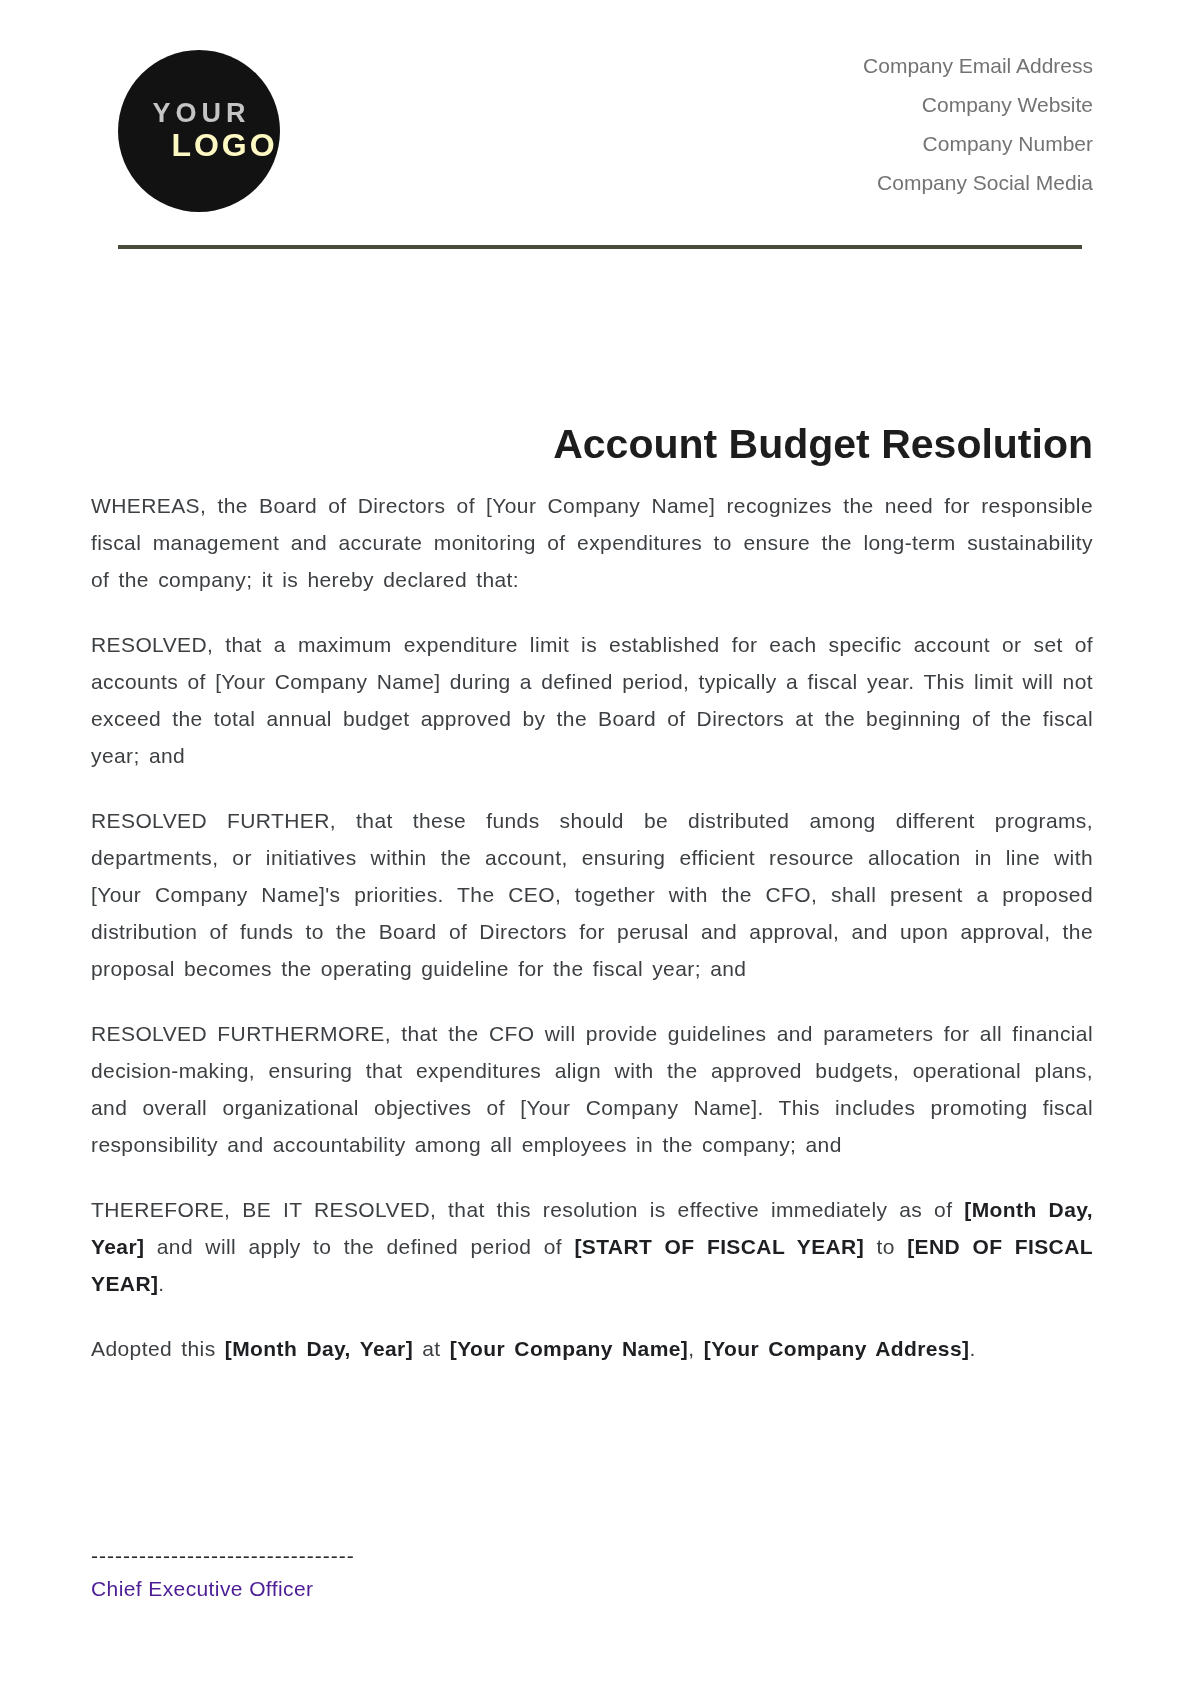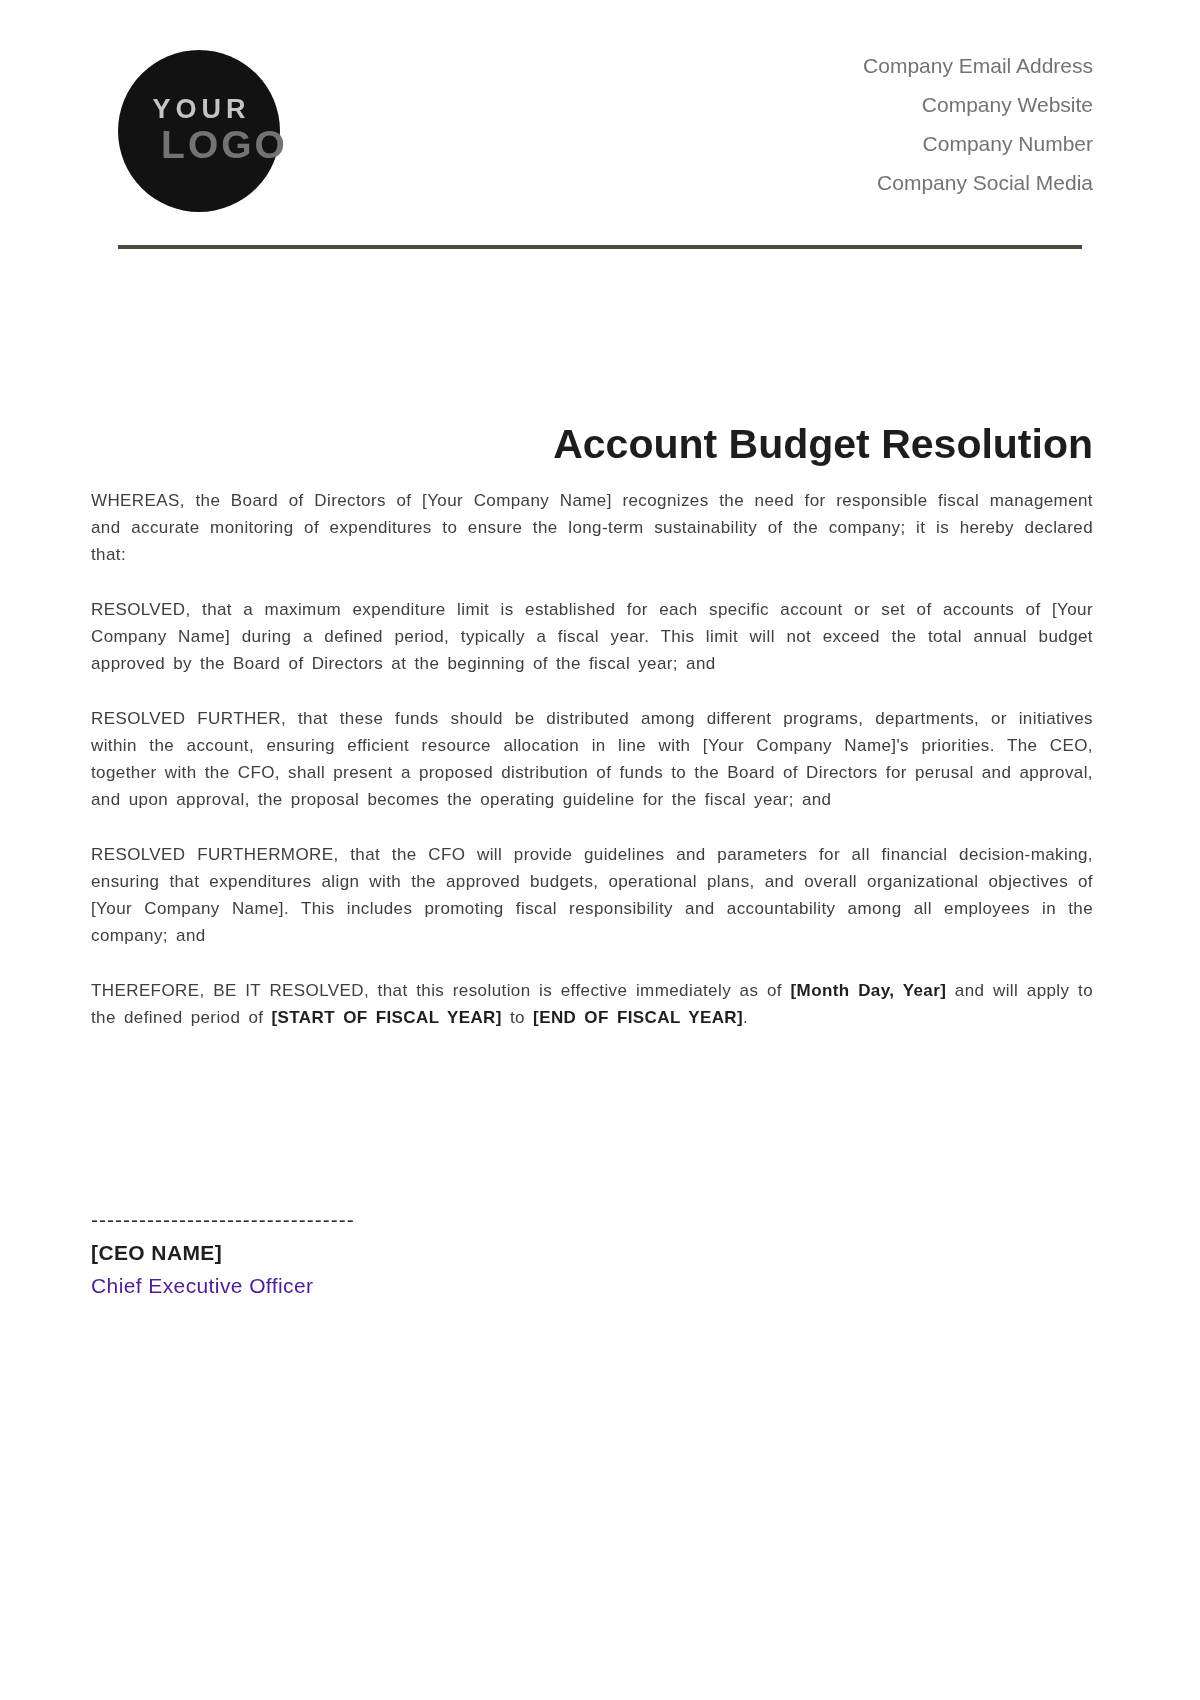--- a/index.html
+++ b/index.html
@@ -34,22 +34,22 @@
   }
   .logo-line1 {
     color: #c4c4c4;
     font-size: 27px;
     font-weight: 700;
     letter-spacing: 5px;
     margin-right: -5px;
     line-height: 1.1;
   }
   .logo-line2 {
-    color: #737373;
-    font-size: 39px;
+    color: #fef9c3;
+    font-size: 32px;
     font-weight: 700;
     letter-spacing: 3px;
     margin-right: -3px;
     line-height: 1.1;
     margin-left: 48px;
   }
   .contact {
     text-align: right;
     font-size: 21px;
     line-height: 39px;
@@ -67,22 +67,22 @@
     margin-top: 169px;
     text-align: right;
     font-size: 41px;
     line-height: 53px;
     font-weight: 700;
     color: #1d1d1d;
   }
   
   .doc-body { margin-top: 16px; }
   .doc-body p {
-    font-size: 17px;
-    line-height: 27px;
+    font-size: 21px;
+    line-height: 37px;
     color: #3d4043;
     text-align: justify;
     letter-spacing: 0.4px;
     word-spacing: 3px;
     margin-bottom: 28px;
   }
   .doc-body p strong {
     font-weight: 700;
     color: #1d1f22;
   }
@@ -128,21 +128,21 @@
   <div class="divider"></div>
 
   <h1 class="doc-title">Account Budget Resolution</h1>
 
   <div class="doc-body">
     <p><span>WHEREAS, the Board of Directors of [Your Company Name] recognizes the need for responsible fiscal management and accurate monitoring of expenditures to ensure the long-term sustainability of the company; it is hereby declared that:</span></p>
     <p><span>RESOLVED, that a maximum expenditure limit is established for each specific account or set of accounts of [Your Company Name] during a defined period, typically a fiscal year. This limit will not exceed the total annual budget approved by the Board of Directors at the beginning of the fiscal year; and</span></p>
     <p><span>RESOLVED FURTHER, that these funds should be distributed among different programs, departments, or initiatives within the account, ensuring efficient resource allocation in line with [Your Company Name]'s priorities. The CEO, together with the CFO, shall present a proposed distribution of funds to the Board of Directors for perusal and approval, and upon approval, the proposal becomes the operating guideline for the fiscal year; and</span></p>
     <p><span>RESOLVED FURTHERMORE, that the CFO will provide guidelines and parameters for all financial decision-making, ensuring that expenditures align with the approved budgets, operational plans, and overall organizational objectives of [Your Company Name]. This includes promoting fiscal responsibility and accountability among all employees in the company; and</span></p>
     <p><span>THEREFORE, BE IT RESOLVED, that this resolution is effective immediately as of </span><strong>[Month Day, Year]</strong><span> and will apply to the defined period of </span><strong>[START OF FISCAL YEAR]</strong><span> to </span><strong>[END OF FISCAL YEAR]</strong><span>.</span></p>
+    <p><span>Adopted this </span><strong>[Month Day, Year]</strong><span> at </span><strong>[Your Company Name]</strong><span>, </span><strong>[Your Company Address]</strong><span>.</span></p>
   </div>
 
   <div class="signature">
     <div class="sig-rule">---------------------------------</div>
-    <div class="sig-name">[CEO NAME]</div>
     <div class="sig-role">Chief Executive Officer</div>
   </div>
 
 </div>
 
 </body></html>

